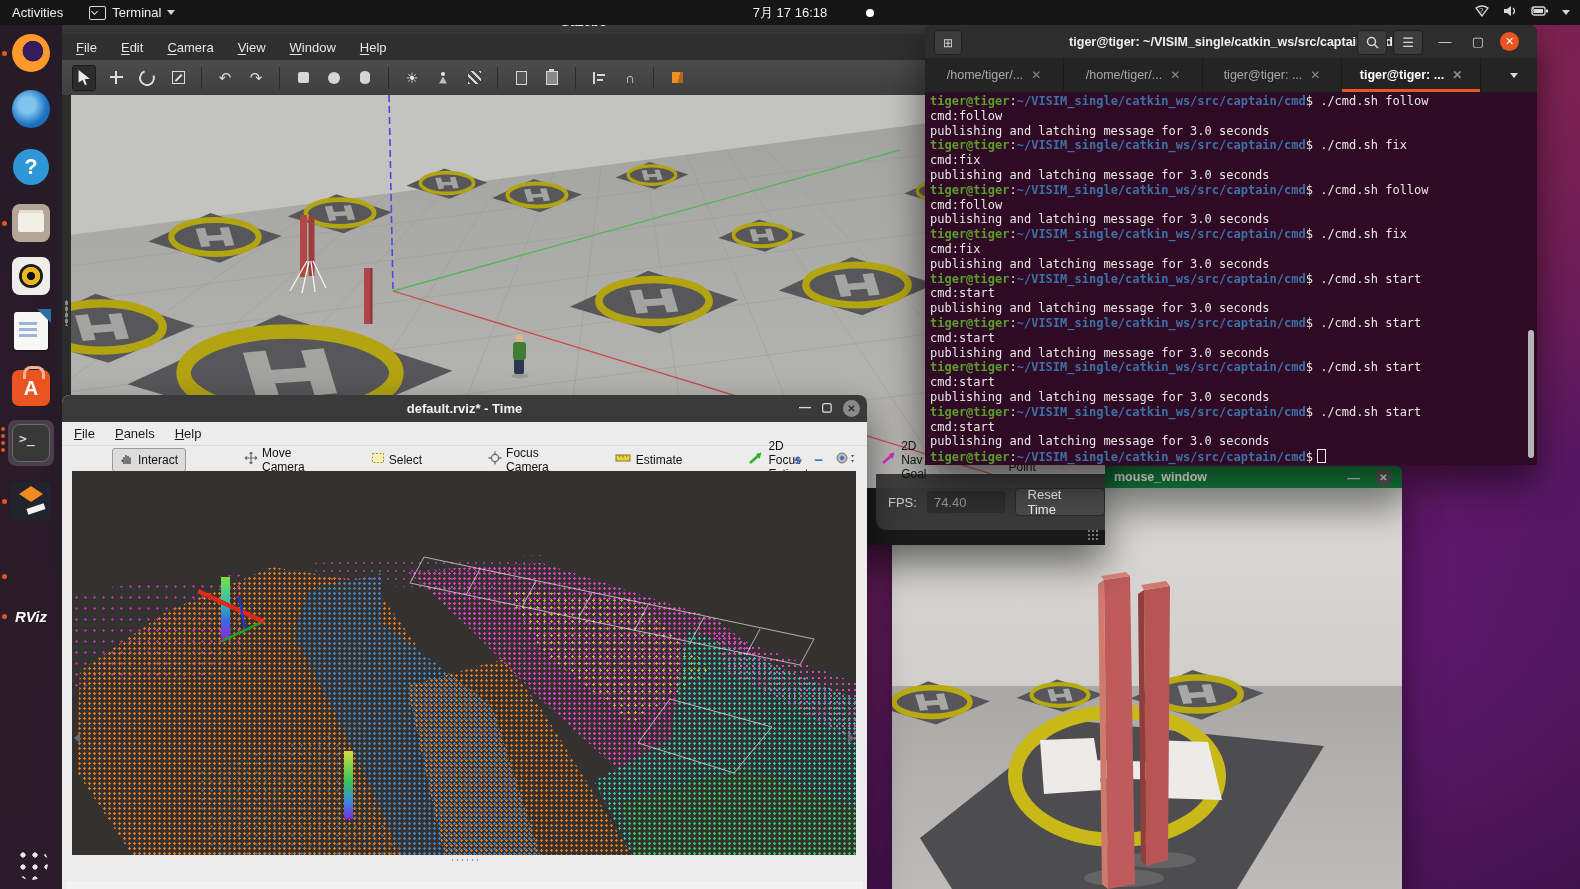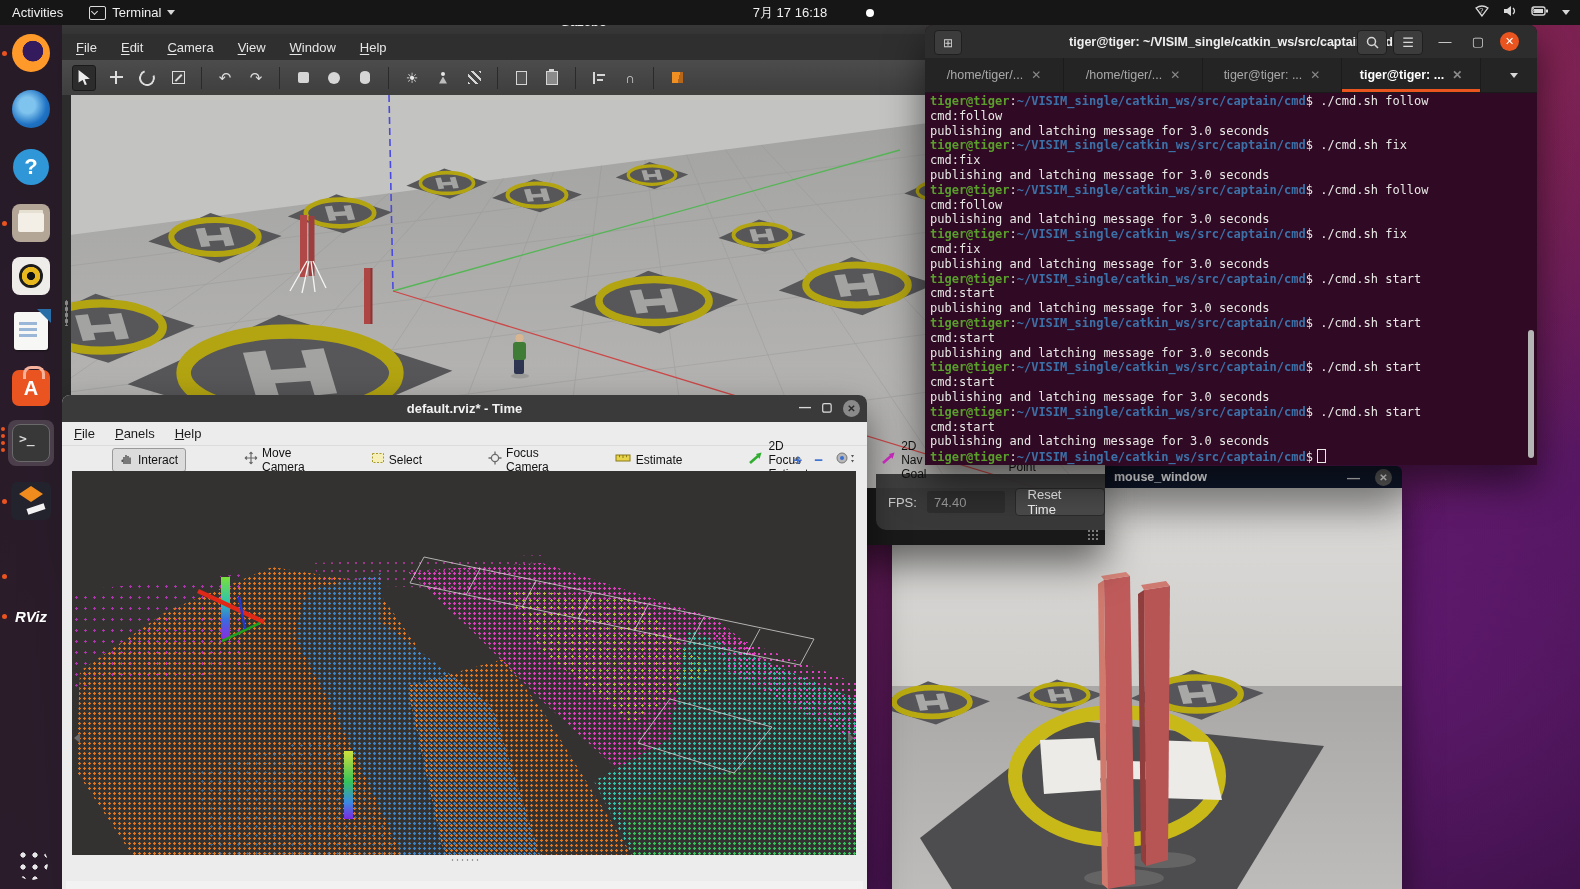--- a/index.html
+++ b/index.html
@@ -117,21 +117,21 @@
   .ttab.active::after{content:"";position:absolute;left:0;bottom:0;width:100%;height:3px;background:#e9541f;}
   .ttab .tclose{color:#8a8a8a;font-size:12px;}
   #tab-dd{position:absolute;right:6px;top:0;height:34px;width:34px;display:flex;align-items:center;justify-content:center;}
   #term-body{position:absolute;left:0;top:68px;width:612px;height:372px;overflow:hidden;
     font-family:"DejaVu Sans Mono",monospace;font-size:12px;line-height:14.8px;color:#e8e8e5;padding:1px 0 0 5px;box-sizing:border-box;white-space:pre;}
   .tp-user{color:#5a9e2c;font-weight:bold;}
   .tp-path{color:#3c71a8;font-weight:bold;}
   .cursor-box{display:inline-block;width:7px;height:12px;border:1px solid #e8e8e5;vertical-align:-2px;margin-left:4px;}
   #term-scroll{position:absolute;right:3px;top:305px;width:6px;height:128px;border-radius:3px;background:#b5b5b5;}
   
-  #mouse-title{left:1102px;top:466px;width:300px;height:22px;background:#0f172a;border-radius:6px 6px 0 0;display:flex;align-items:center;color:#fff;font-weight:bold;font-size:12.5px;padding-left:12px;box-sizing:border-box;z-index:5;}
+  #mouse-title{left:1102px;top:466px;width:300px;height:22px;background:#15803d;border-radius:6px 6px 0 0;display:flex;align-items:center;color:#fff;font-weight:bold;font-size:12.5px;padding-left:12px;box-sizing:border-box;z-index:5;}
   #mouse-min{position:absolute;right:42px;color:#cfcfcf;font-size:13px;}
   #mouse-close{position:absolute;right:10px;width:17px;height:17px;border-radius:50%;background:#5a5a5a;color:#eee;font-size:10px;display:flex;align-items:center;justify-content:center;}
   #mouse-view{position:absolute;left:892px;top:488px;width:510px;height:401px;overflow:hidden;z-index:4;box-shadow:0 14px 30px rgba(0,0,0,.5);}
   
   #rviz{left:62px;top:395px;width:805px;height:494px;background:#ececec;border-radius:8px 8px 0 0;z-index:15;}
   #rv-title{height:27px;background:#3a3a3a;border-radius:8px 8px 0 0;position:relative;display:flex;align-items:center;justify-content:center;color:#f2f2f2;font-weight:bold;font-size:13px;}
   .rv-winbtn{position:absolute;top:5px;color:#d8d8d8;font-size:12px;width:20px;text-align:center;}
   #rv-min{right:52px;}#rv-max{right:30px;}
   #rv-close{position:absolute;right:7px;top:5px;width:17px;height:17px;border-radius:50%;background:#8a8a8a;color:#2a2a2a;font-size:10px;display:flex;align-items:center;justify-content:center;}
   #rv-menu{height:23px;background:#ececec;color:#1c1c1c;font-size:13px;display:flex;align-items:center;gap:20px;padding-left:12px;border-bottom:1px solid #dcdcdc;}

